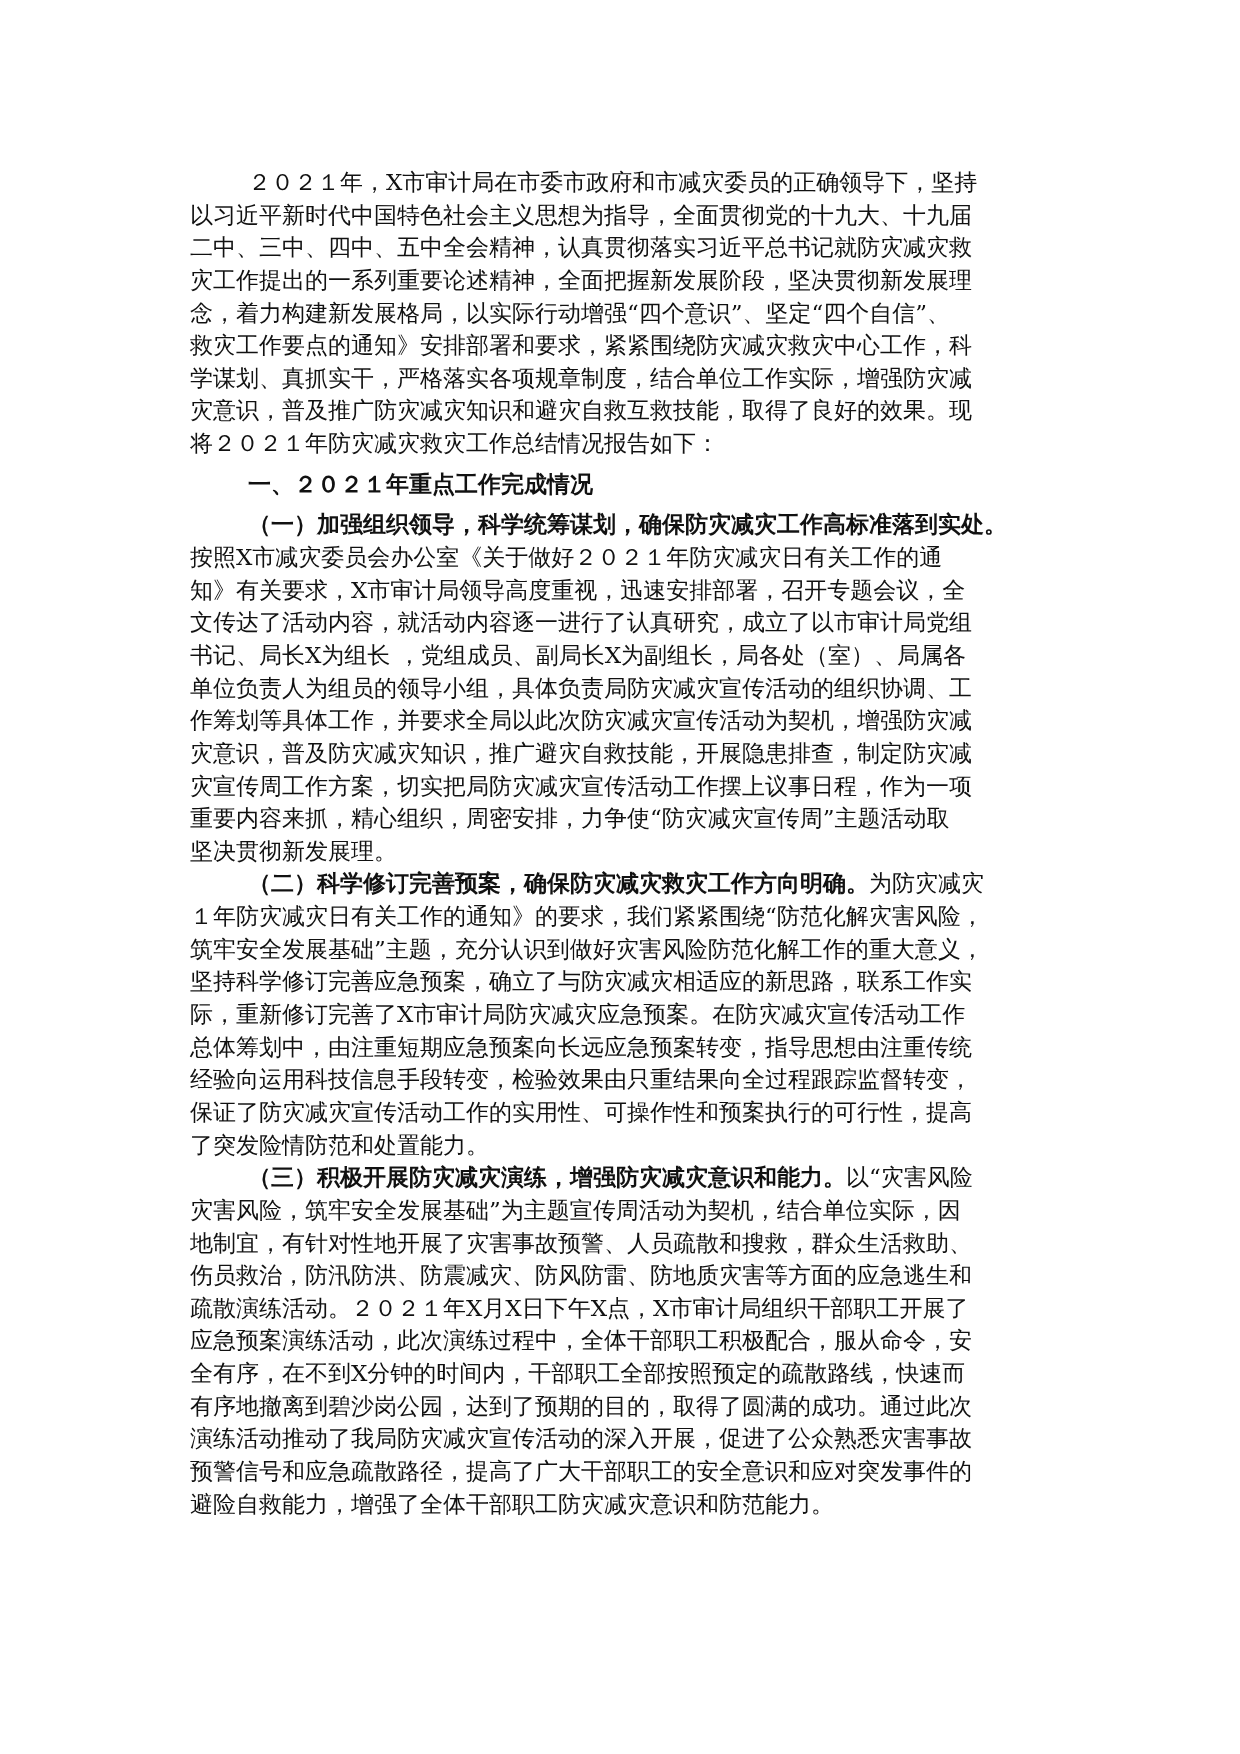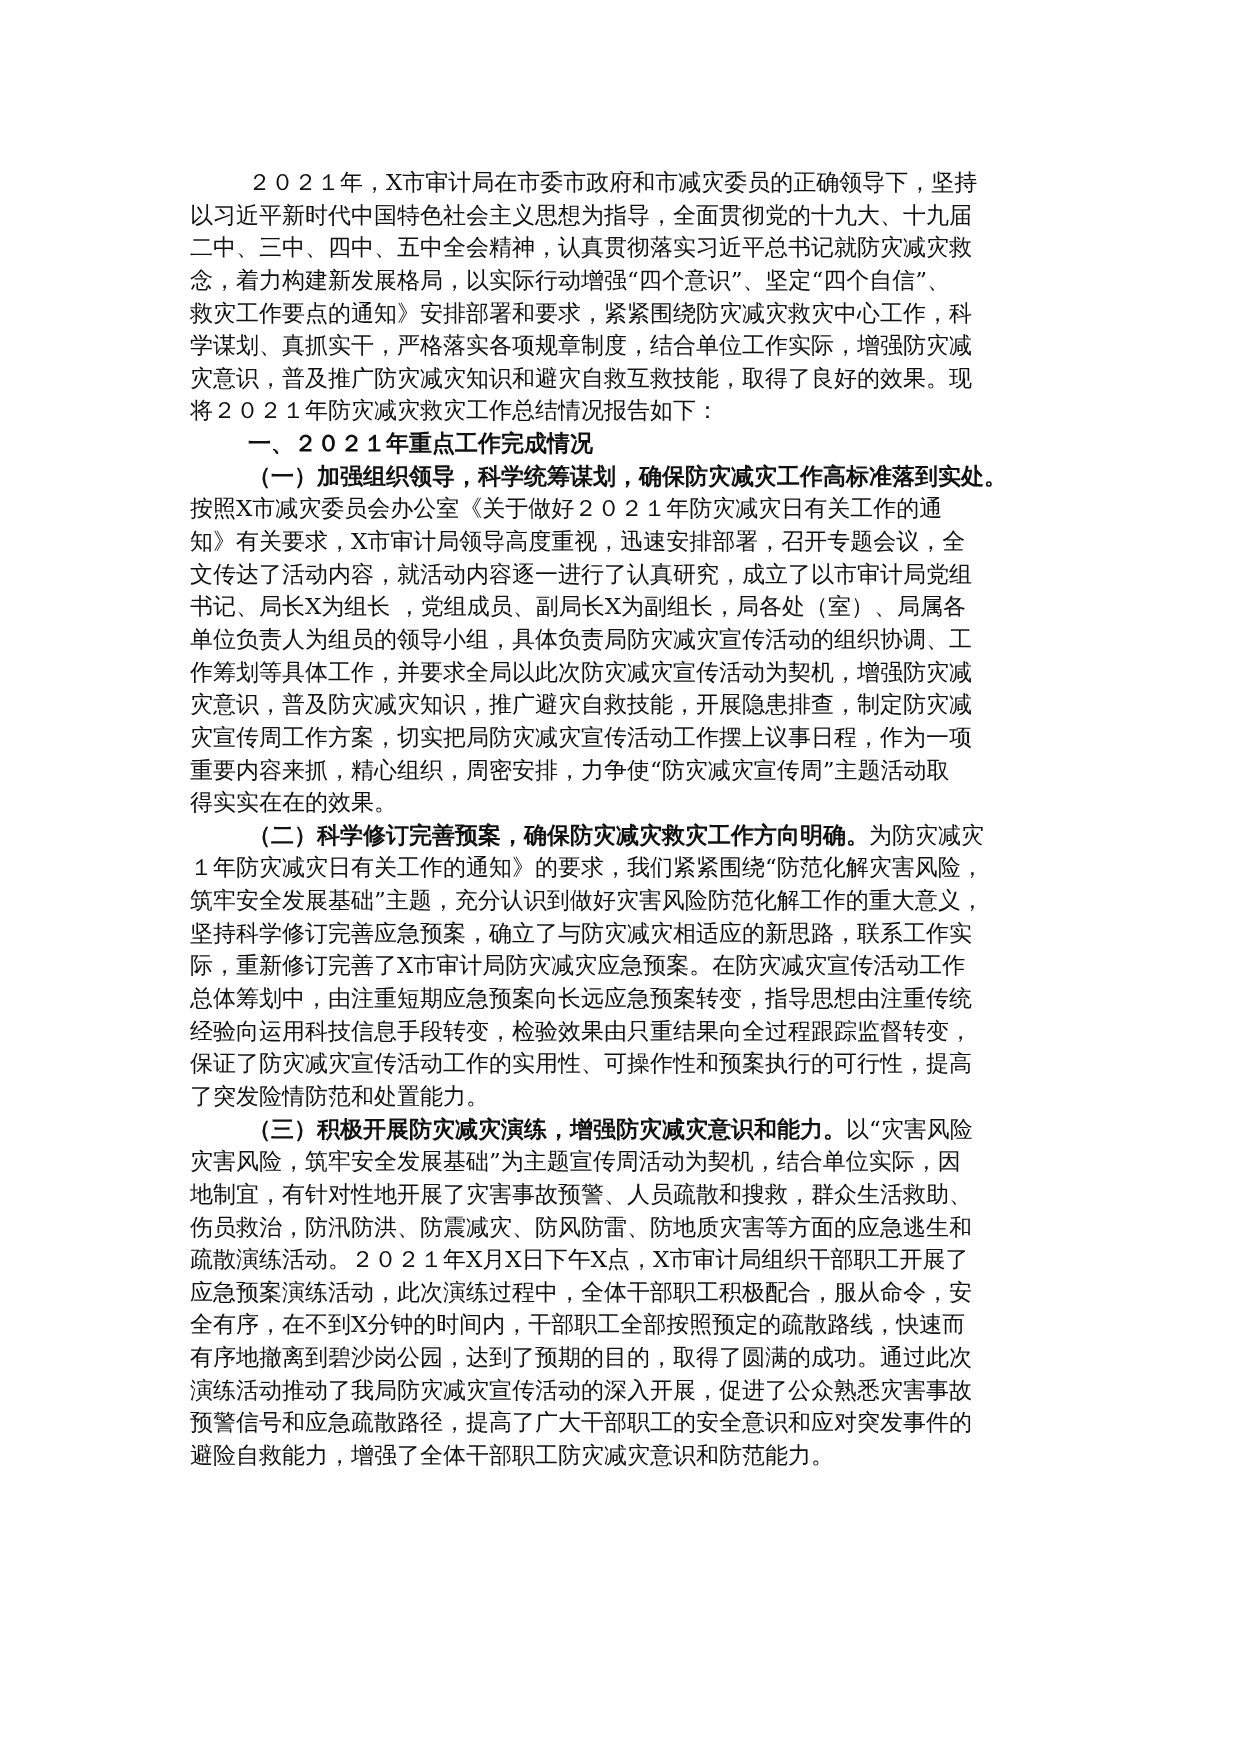--- a/index.html
+++ b/index.html
@@ -24,52 +24,53 @@
   .line {
     display: block;
     height: 32.65px;
     line-height: 32.65px;
     font-size: 23px;
     white-space: nowrap;
     letter-spacing: 0;
   }
   .indent { padding-left: 58px; }
   .indent-h1 { padding-left: 58px; }
-  .bold { font-weight: bold; }
+  .bold { font-weight: bold; margin-top: 8px; }
 </style>
 </head>
 <body>
 
 <div class="page">
 
   <div>
     <span class="line indent">２０２１年，X市审计局在市委市政府和市减灾委员的正确领导下，坚持</span>
     <span class="line">以习近平新时代中国特色社会主义思想为指导，全面贯彻党的十九大、十九届</span>
     <span class="line">二中、三中、四中、五中全会精神，认真贯彻落实习近平总书记就防灾减灾救</span>
+    <span class="line">灾工作提出的一系列重要论述精神，全面把握新发展阶段，坚决贯彻新发展理</span>
     <span class="line">念，着力构建新发展格局，以实际行动增强“四个意识”、坚定“四个自信”、</span>
     <span class="line">救灾工作要点的通知》安排部署和要求，紧紧围绕防灾减灾救灾中心工作，科</span>
     <span class="line">学谋划、真抓实干，严格落实各项规章制度，结合单位工作实际，增强防灾减</span>
     <span class="line">灾意识，普及推广防灾减灾知识和避灾自救互救技能，取得了良好的效果。现</span>
     <span class="line">将２０２１年防灾减灾救灾工作总结情况报告如下：</span>
   </div>
 
   <span class="line indent-h1 bold">一、２０２１年重点工作完成情况</span>
 
   <div>
     <span class="line indent bold">（一）加强组织领导，科学统筹谋划，确保防灾减灾工作高标准落到实处。</span>
     <span class="line">按照X市减灾委员会办公室《关于做好２０２１年防灾减灾日有关工作的通</span>
     <span class="line">知》有关要求，X市审计局领导高度重视，迅速安排部署，召开专题会议，全</span>
     <span class="line">文传达了活动内容，就活动内容逐一进行了认真研究，成立了以市审计局党组</span>
     <span class="line">书记、局长X为组长 ，党组成员、副局长X为副组长，局各处（室）、局属各</span>
     <span class="line">单位负责人为组员的领导小组，具体负责局防灾减灾宣传活动的组织协调、工</span>
     <span class="line">作筹划等具体工作，并要求全局以此次防灾减灾宣传活动为契机，增强防灾减</span>
     <span class="line">灾意识，普及防灾减灾知识，推广避灾自救技能，开展隐患排查，制定防灾减</span>
     <span class="line">灾宣传周工作方案，切实把局防灾减灾宣传活动工作摆上议事日程，作为一项</span>
     <span class="line">重要内容来抓，精心组织，周密安排，力争使“防灾减灾宣传周”主题活动取</span>
-    <span class="line">得实实在在的效果。</span>
+    <span class="line">坚决贯彻新发展理。</span>
   </div>
 
   <div>
     <span class="line indent"><b>（二）科学修订完善预案，确保防灾减灾救灾工作方向明确。</b><span>为防灾减灾</span></span>
     <span class="line">１年防灾减灾日有关工作的通知》的要求，我们紧紧围绕“防范化解灾害风险，</span>
     <span class="line">筑牢安全发展基础”主题，充分认识到做好灾害风险防范化解工作的重大意义，</span>
     <span class="line">坚持科学修订完善应急预案，确立了与防灾减灾相适应的新思路，联系工作实</span>
     <span class="line">际，重新修订完善了X市审计局防灾减灾应急预案。在防灾减灾宣传活动工作</span>
     <span class="line">总体筹划中，由注重短期应急预案向长远应急预案转变，指导思想由注重传统</span>
     <span class="line">经验向运用科技信息手段转变，检验效果由只重结果向全过程跟踪监督转变，</span>

